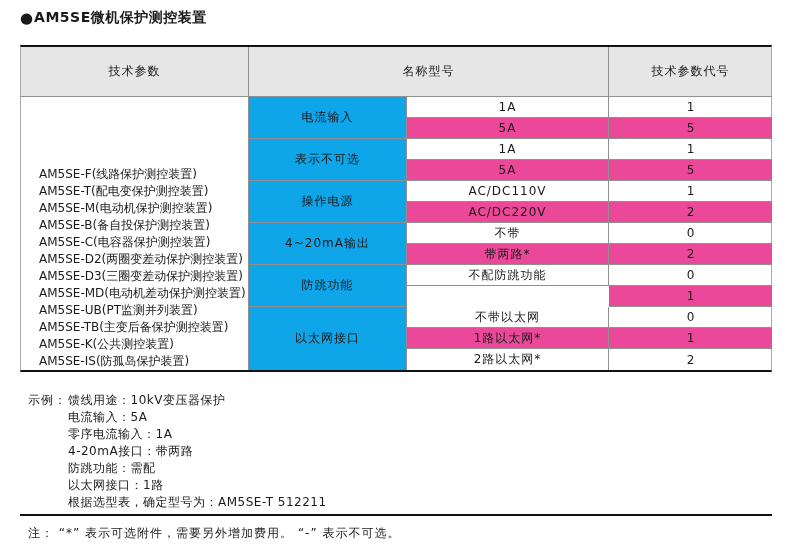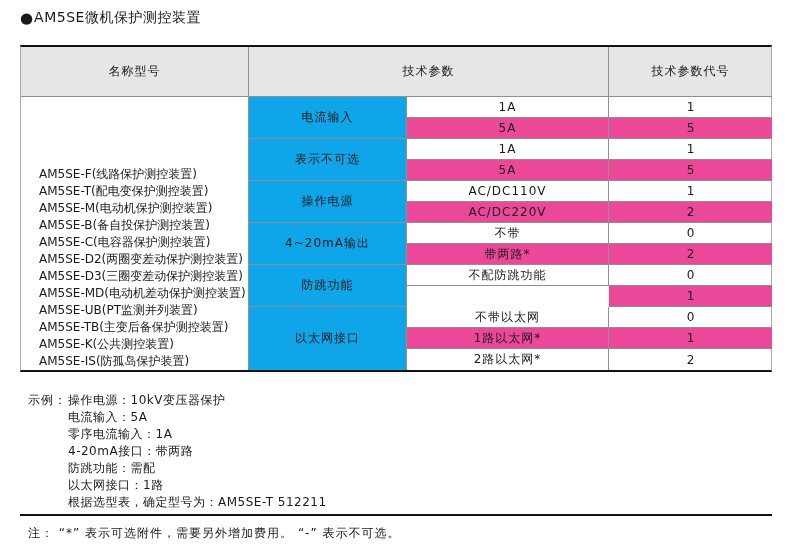--- a/index.html
+++ b/index.html
@@ -7,21 +7,21 @@
   body {
     width: 800px; height: 546px; overflow: hidden;
     font-family: "DejaVu Sans", "Liberation Sans", sans-serif;
     color: #1a1a1a;
   }
   .page { padding: 8px 0 0 20px; }
 
   
   .title-row { display: flex; align-items: center; height: 20px; }
   .bullet { font-size: 15px; line-height: 1; margin-right: 1px; }
-  .title-text { font-size: 14px; font-weight: normal; letter-spacing: 0.5px; }
+  .title-text { font-size: 14px; font-weight: bold; letter-spacing: 0.5px; }
 
   
   .sel-table {
     width: 752px; margin-top: 17px;
     border-top: 2px solid #111;
     border-bottom: 2px solid #111;
     border-left: 1px solid #a9a9a9;
     border-right: 1px solid #a9a9a9;
     font-size: 12px;
   }
@@ -83,22 +83,22 @@
 <div class="page">
 
   <div class="title-row">
     <span class="bullet">●</span>
     <span class="title-text">AM5SE微机保护测控装置</span>
   </div>
 
   <div class="sel-table">
 
     <div class="thead">
+      <div class="th th2">技术参数</div>
       <div class="th th1">名称型号</div>
-      <div class="th th2">技术参数</div>
       <div class="th th3">技术参数代号</div>
     </div>
 
     <div class="tbody">
 
       <div class="models-cell">
         <div class="model-line">AM5SE-F(线路保护测控装置)</div>
         <div class="model-line">AM5SE-T(配电变保护测控装置)</div>
         <div class="model-line">AM5SE-M(电动机保护测控装置)</div>
         <div class="model-line">AM5SE-B(备自投保护测控装置)</div>
@@ -148,21 +148,21 @@
       <div class="code-cell shade" style="grid-row:12">1</div>
       <div class="val-cell rlast" style="grid-row:13">2路以太网*</div>
       <div class="code-cell rlast" style="grid-row:13">2</div>
 
     </div>
   </div>
 
   <div class="example">
     <div class="example-label">示例：</div>
     <div class="example-lines">
-      <div>操作电源：10kV变压器保护</div>
+      <div>馈线用途：10kV变压器保护</div>
       <div>电流输入：5A</div>
       <div>零序电流输入：1A</div>
       <div>4-20mA接口：带两路</div>
       <div>防跳功能：需配</div>
       <div>以太网接口：1路</div>
       <div>根据选型表，确定型号为：AM5SE-T 512211</div>
     </div>
   </div>
 
   <div class="footer-rule"></div>

